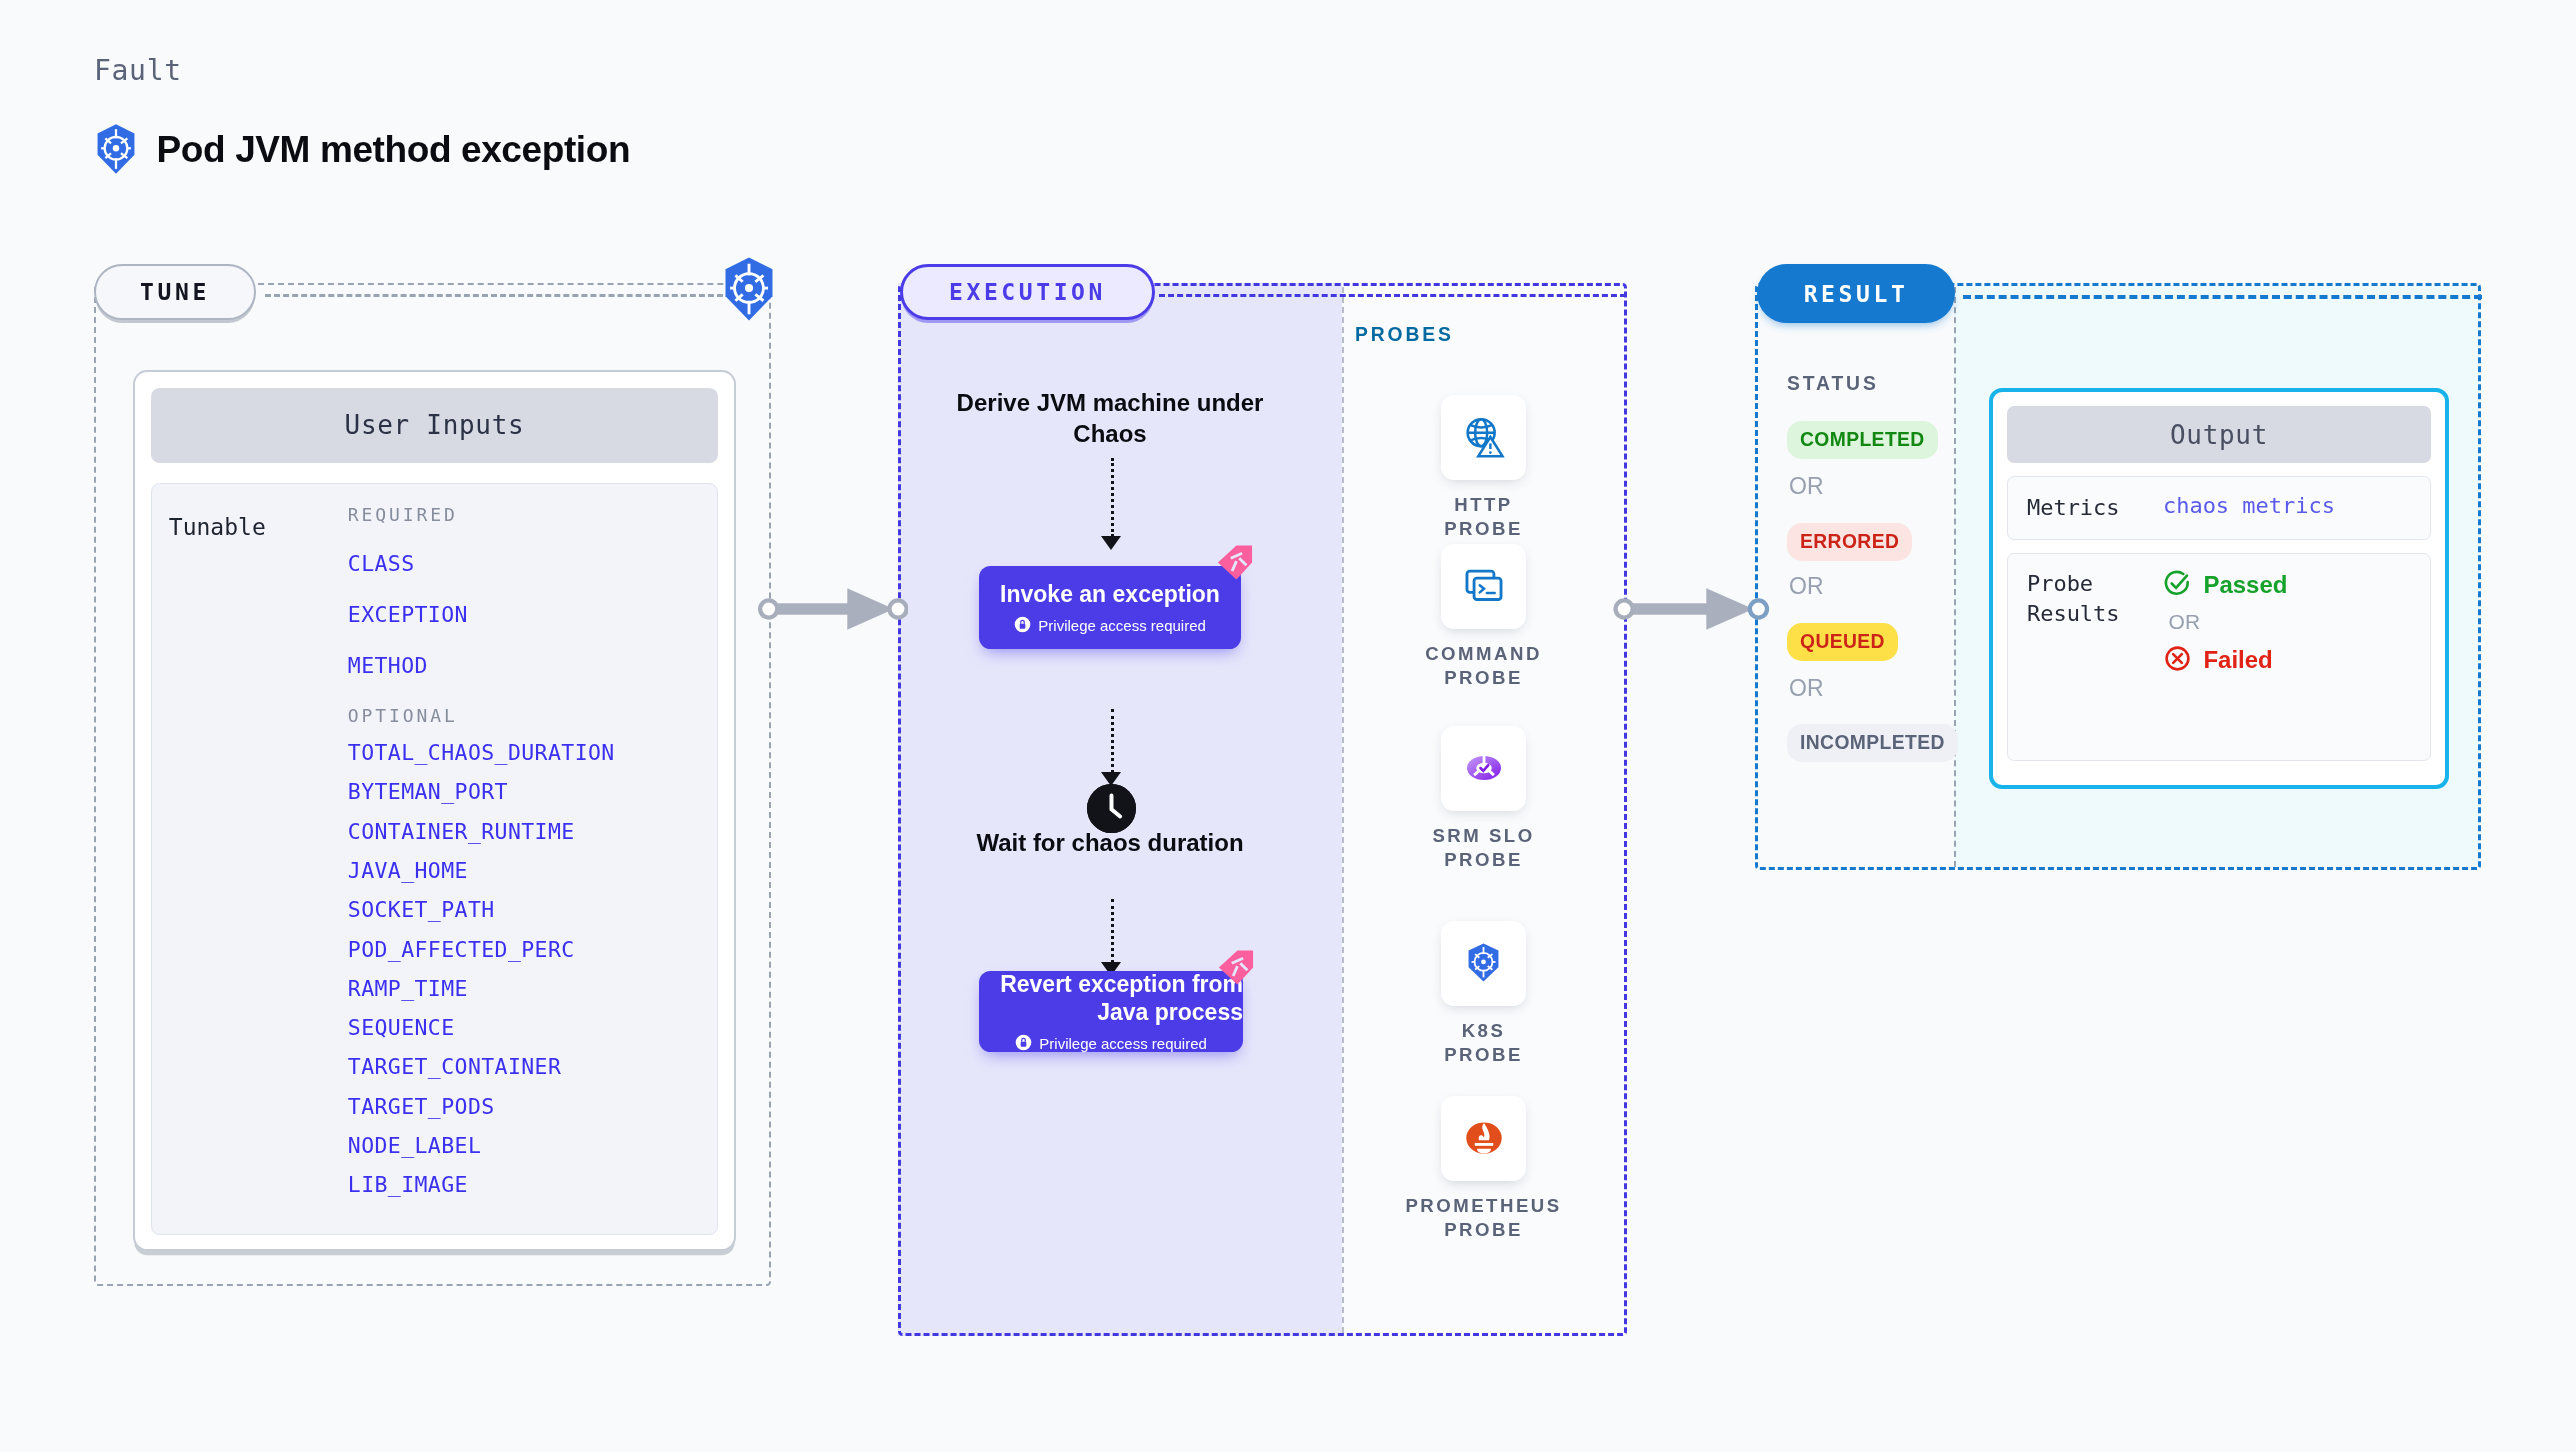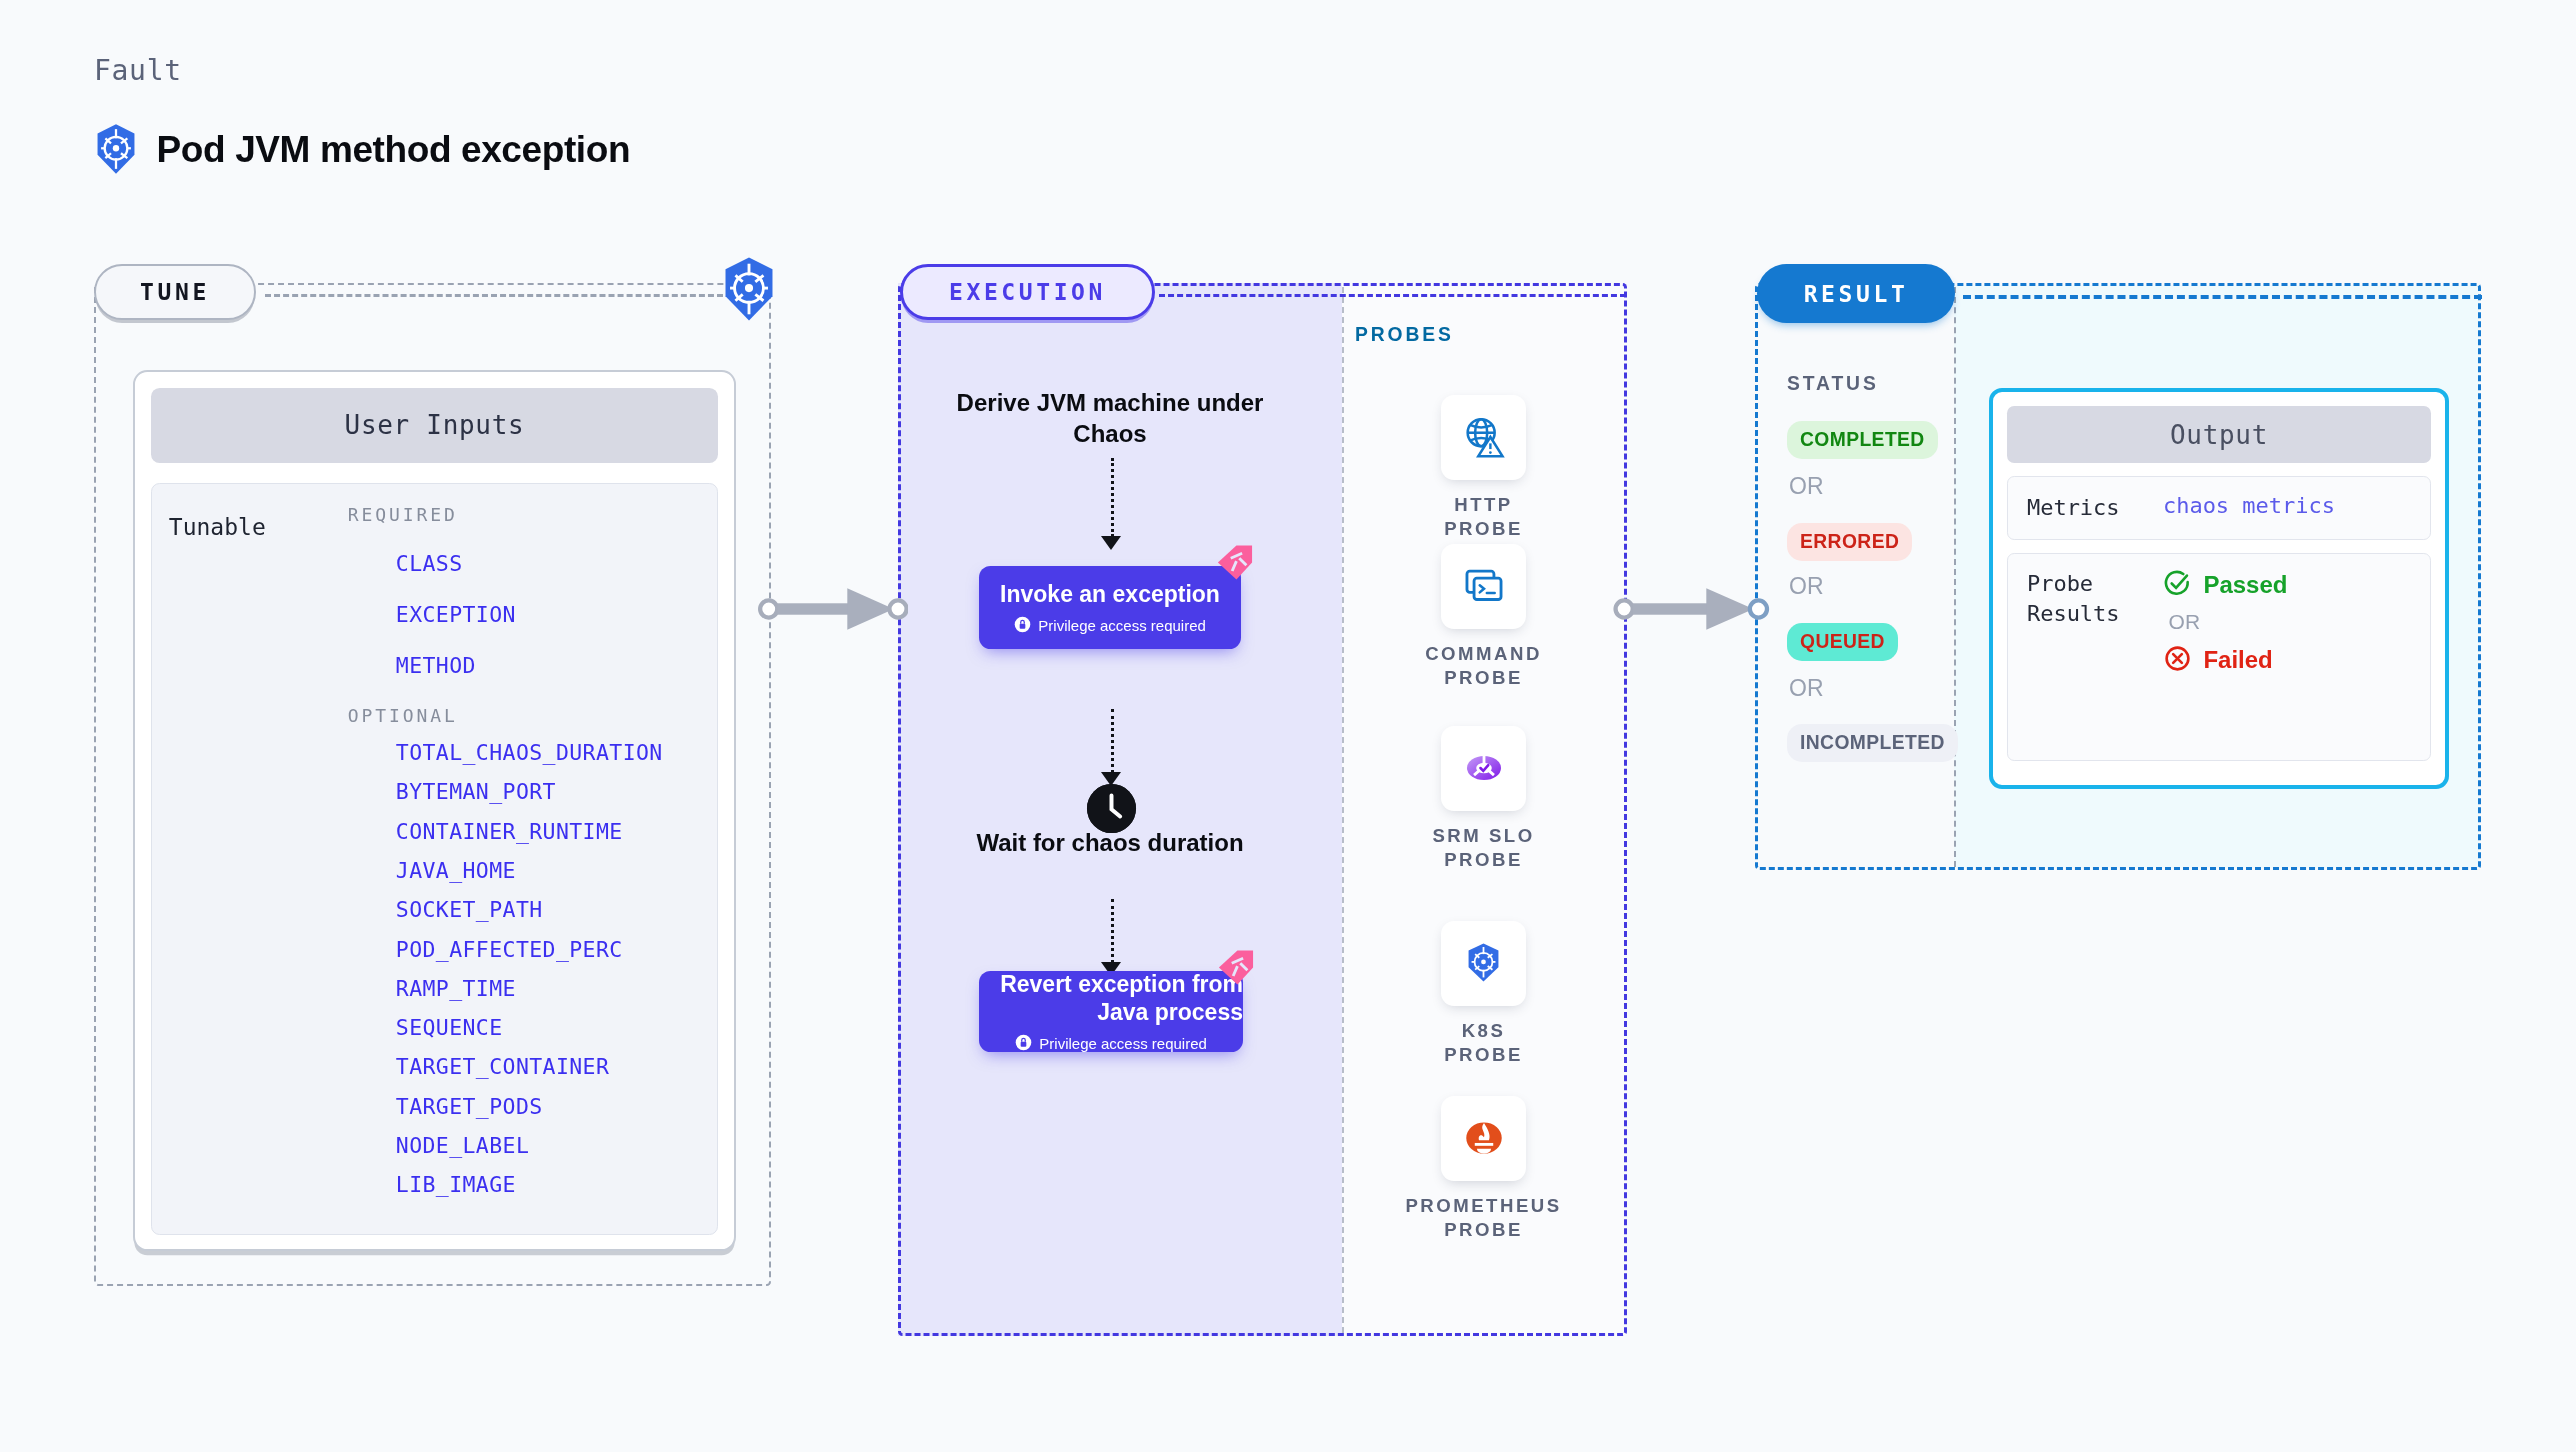--- a/index.html
+++ b/index.html
@@ -147,21 +147,21 @@
     font-family: "DejaVu Sans Mono", monospace;
     font-size: 23px; color: #1e2330; width: 179px; padding-top: 10px;
   }
   .param-col { flex: 1; }
   .group-head {
     font-family: "DejaVu Sans Mono", monospace;
     font-size: 18px; color: #868d9c; letter-spacing: 2.9px;
   }
   .param {
     font-family: "DejaVu Sans Mono", monospace;
-    font-size: 21.5px; color: #3b2ff0; letter-spacing: 0.4px; margin-left: 48px;
+    font-size: 21.5px; color: #3b2ff0; letter-spacing: 0.4px;
   }
   .req-list .param { margin-top: 26px; }
   .opt-head { margin-top: 27px; }
   .opt-list .param { margin-top: 14.3px; }
 
   
   .exec-step-text {
     position: absolute; text-align: center;
     font-size: 24px; font-weight: bold; color: #0a0c11;
     line-height: 1.3; width: 344px;
@@ -253,21 +253,21 @@
     letter-spacing: 2.9px;
   }
   .badge {
     position: absolute; left: 1787px;
     border-radius: 15px;
     font-size: 19.3px; font-weight: bold;
     padding: 7.9px 13px; letter-spacing: 0.4px;
   }
   .b-completed { top: 421px; background: #dcf5dc; color: #128712; }
   .b-errored   { top: 523px; background: #fce4e2; color: #cc2318; }
-  .b-queued    { top: 623px; background: #5eead4; color: #cc2318; }
+  .b-queued    { top: 623px; background: #fde047; color: #cc2318; }
   .b-incomplete{ top: 724px; background: #eef0f6; color: #5b6379; }
   .or-txt {
     position: absolute; left: 1789px;
     font-size: 23px; color: #98a0b0;
   }
   .or1 { top: 473px; }
   .or2 { top: 573px; }
   .or3 { top: 675px; }
 
   

